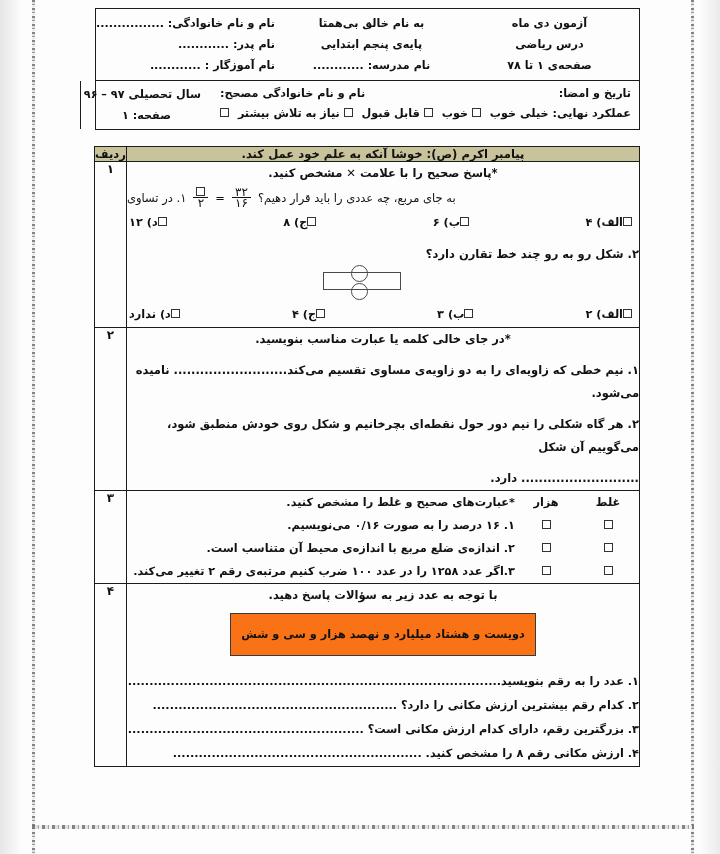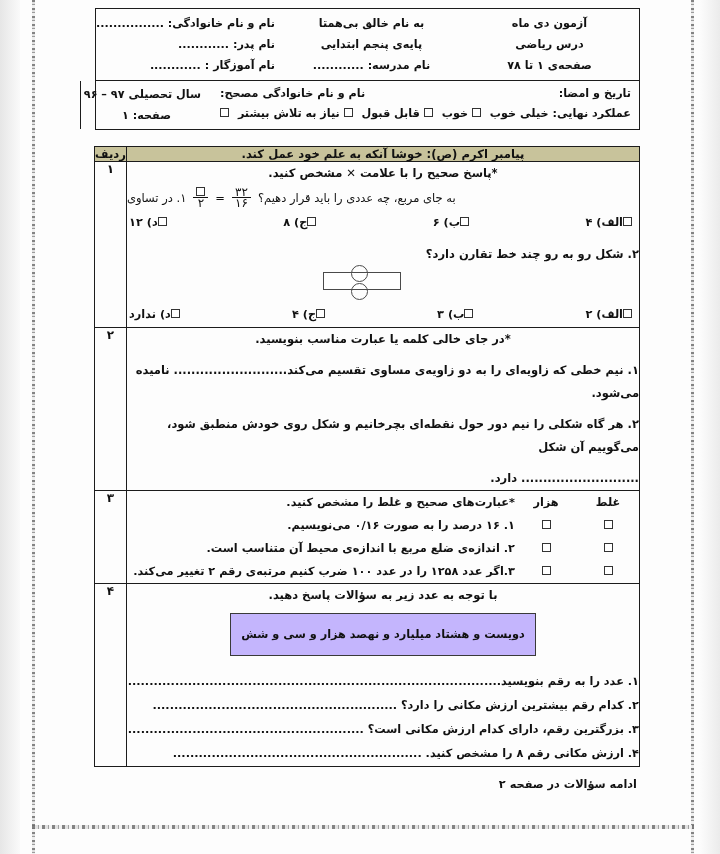--- a/index.html
+++ b/index.html
@@ -276,21 +276,21 @@
     justify-content: center;
     margin: 6px 0 4px 0;
   }
   .numbox {
     border: 1.4px solid #3a3a3a;
     padding: 9px 10px;
     font-size: 11.3px;
     font-weight: bold;
     text-align: center;
     min-width: 240px;
-    background: #c4b5fd;
+    background: #f97316;
   }
   .dots-line {
     text-align: right;
     font-size: 11.3px;
     font-weight: bold;
     line-height: 24px;
     white-space: nowrap;
     overflow: hidden;
   }
   .spacer-sm { height: 10px; }
@@ -473,16 +473,15 @@
           <div class="dots-line">۱. عدد را به رقم بنویسید..............................................................................................................</div>
           <div class="dots-line">۲. کدام رقم بیشترین ارزش مکانی را دارد؟ .........................................................</div>
           <div class="dots-line">۳. بزرگترین رقم، دارای کدام ارزش مکانی است؟ .......................................................</div>
           <div class="dots-line">۴. ارزش مکانی رقم ۸ را مشخص کنید. ..........................................................</div>
         </td>
         <td class="rownum">۴</td>
       </tr>
     </tbody>
       </table>
 
-    <div class="footnote">ادامه سؤالات در صفحه ۲</div>
     <div class="blank-tail"></div>
   </div>
 </div>
 
 </body></html>

